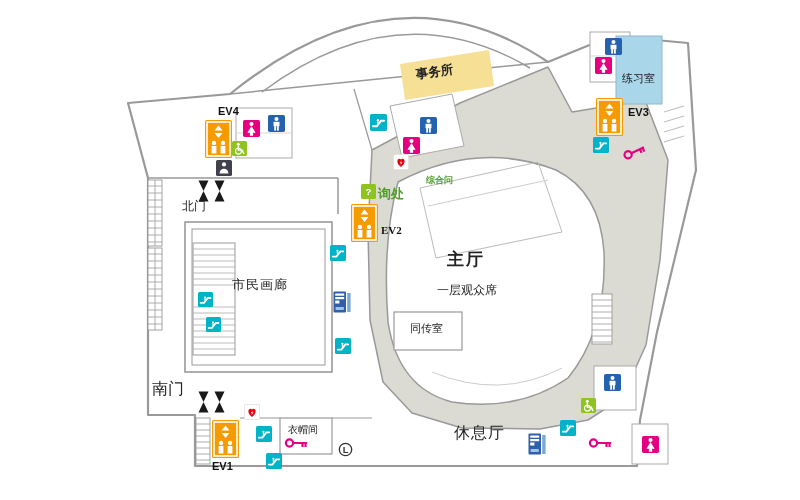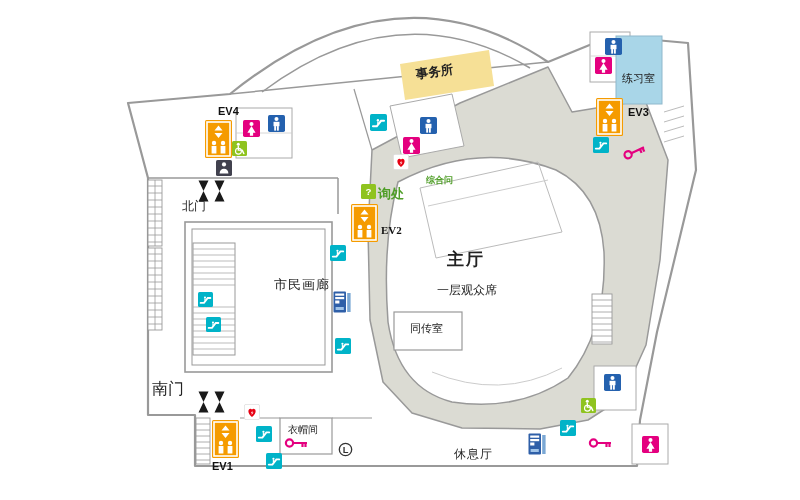--- a/index.html
+++ b/index.html
@@ -371,22 +371,22 @@
           <rect x="15.6" y="26" width="4.8" height="7.5" fill="#fff"></rect>
         </svg>
       </div>
       <div class="ev-label" style="left: 212px; top: 460px;">EV1</div>
     </div>
 
   <div class="lbl" style="left:416px;top:66px;font-size:12.5px;font-weight:bold;transform:rotate(-8deg);">事务所</div>
   <div class="lbl" style="left:622px;top:72px;font-size:11px;">练习室</div>
   <div class="lbl" style="left:150px;top:200px;font-size:12px;margin-left:32px;">北门</div>
   <div class="lbl" style="left:152px;top:380px;font-size:16px;">南门</div>
-  <div class="lbl" style="left:232px;top:278px;font-size:13px;letter-spacing:1px;margin-left:42px;">市民画廊</div>
+  <div class="lbl" style="left:232px;top:278px;font-size:13px;letter-spacing:1px;">市民画廊</div>
   <div class="lbl" style="left:447px;top:251px;font-size:17px;font-weight:bold;letter-spacing:2px;">主厅</div>
   <div class="lbl" style="left:437px;top:284px;font-size:12px;">一层观众席</div>
   <div class="lbl" style="left:410px;top:322px;font-size:11px;">同传室</div>
   <div class="lbl" style="left:288px;top:424px;font-size:10px;">衣帽间</div>
-  <div class="lbl" style="left:454px;top:448px;font-size:12px;letter-spacing:1px;">休息厅</div>
+  <div class="lbl" style="left:454px;top:424px;font-size:16px;letter-spacing:1px;">休息厅</div>
   <div class="lbl green" style="left:378px;top:176px;font-size:9px;margin-left:48px;">综合问</div>
   <div class="lbl green" style="left:378px;top:187px;font-size:13px;">询处</div>
 
 </div>
 
 </body></html>

